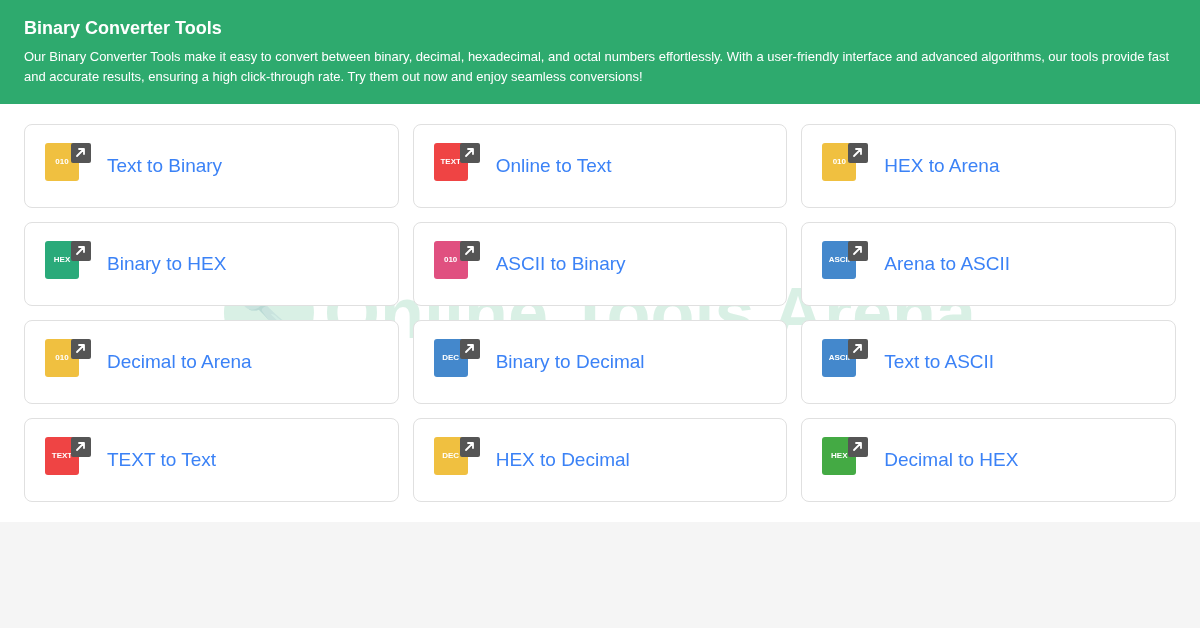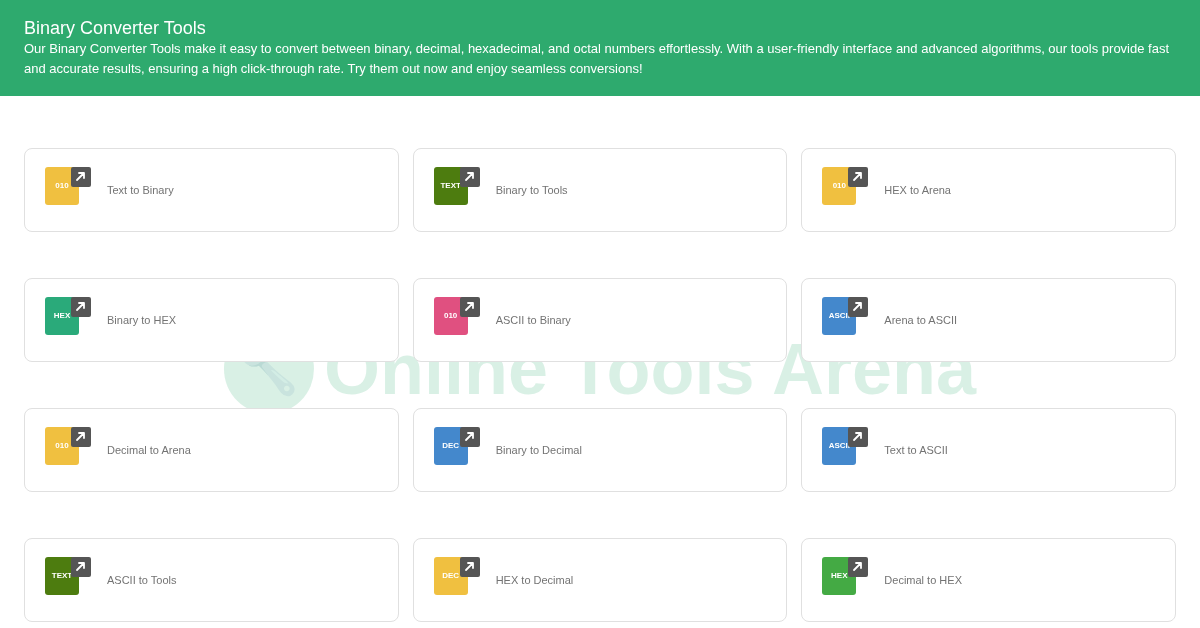--- a/index.html
+++ b/index.html
@@ -9,21 +9,22 @@
     }
 
     
     .header-banner {
       background-color: #2eaa6e;
       color: white;
       padding: 18px 24px;
     }
     .header-banner h1 {
       font-size: 18px;
-      font-weight: normal;
+      font-weight: bold;
+      margin-bottom: 8px;
     }
     .header-banner p {
       font-size: 13px;
       line-height: 1.5;
     }
 
     
     .main-content {
       background: white;
       padding: 20px 24px;
@@ -73,26 +74,25 @@
     .tool-card {
       background: white;
       border: 1px solid #e0e0e0;
       border-radius: 8px;
       padding: 18px 20px;
       display: flex;
       align-items: center;
       gap: 16px;
       cursor: pointer;
       transition: box-shadow 0.2s;
-      margin-top: 32px;
     }
 
     .tool-card-label {
-      font-size: 11px;
-      color: #737373;
+      font-size: 19px;
+      color: #3b82f6;
       font-weight: 500;
     }
 
     
     .icon-composite {
       position: relative;
       width: 46px;
       height: 46px;
       flex-shrink: 0;
     }
@@ -125,21 +125,21 @@
       justify-content: center;
     }
 
     .icon-arrow svg {
       width: 12px;
       height: 12px;
     }
 
     
     .color-yellow { background-color: #f0c040; }
-    .color-orange { background-color: #4d7c0f; }
+    .color-orange { background-color: #ef4444; }
     .color-teal   { background-color: #2aaa7a; }
     .color-pink   { background-color: #e05080; }
     .color-blue   { background-color: #4488cc; }
     .color-green  { background-color: #44aa44; }
 
     .icon-back-text {
       font-size: 8px;
       font-weight: bold;
       color: white;
       text-align: center;
@@ -179,21 +179,21 @@
     <div class="icon-composite">
       <div class="icon-back color-orange">
         <span class="icon-back-text">TEXT</span>
       </div>
       <div class="icon-arrow">
         <svg viewBox="0 0 12 12" fill="none" xmlns="http://www.w3.org/2000/svg">
           <path d="M2 9L9 2M9 2H4M9 2V7" stroke="white" stroke-width="1.8" stroke-linecap="round" stroke-linejoin="round"></path>
         </svg>
       </div>
     </div>
-    <span class="tool-card-label">Binary to Tools</span>
+    <span class="tool-card-label">Online to Text</span>
   </div>
       <div class="tool-card">
     <div class="icon-composite">
       <div class="icon-back color-yellow">
         <span class="icon-back-text">010</span>
       </div>
       <div class="icon-arrow">
         <svg viewBox="0 0 12 12" fill="none" xmlns="http://www.w3.org/2000/svg">
           <path d="M2 9L9 2M9 2H4M9 2V7" stroke="white" stroke-width="1.8" stroke-linecap="round" stroke-linejoin="round"></path>
         </svg>
@@ -283,21 +283,21 @@
     <div class="icon-composite">
       <div class="icon-back color-orange">
         <span class="icon-back-text">TEXT</span>
       </div>
       <div class="icon-arrow">
         <svg viewBox="0 0 12 12" fill="none" xmlns="http://www.w3.org/2000/svg">
           <path d="M2 9L9 2M9 2H4M9 2V7" stroke="white" stroke-width="1.8" stroke-linecap="round" stroke-linejoin="round"></path>
         </svg>
       </div>
     </div>
-    <span class="tool-card-label">ASCII to Tools</span>
+    <span class="tool-card-label">TEXT to Text</span>
   </div>
       <div class="tool-card">
     <div class="icon-composite">
       <div class="icon-back color-yellow">
         <span class="icon-back-text">DEC</span>
       </div>
       <div class="icon-arrow">
         <svg viewBox="0 0 12 12" fill="none" xmlns="http://www.w3.org/2000/svg">
           <path d="M2 9L9 2M9 2H4M9 2V7" stroke="white" stroke-width="1.8" stroke-linecap="round" stroke-linejoin="round"></path>
         </svg>

